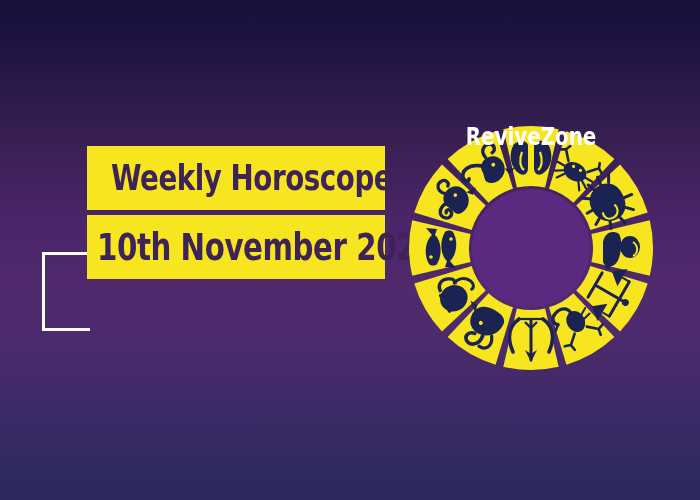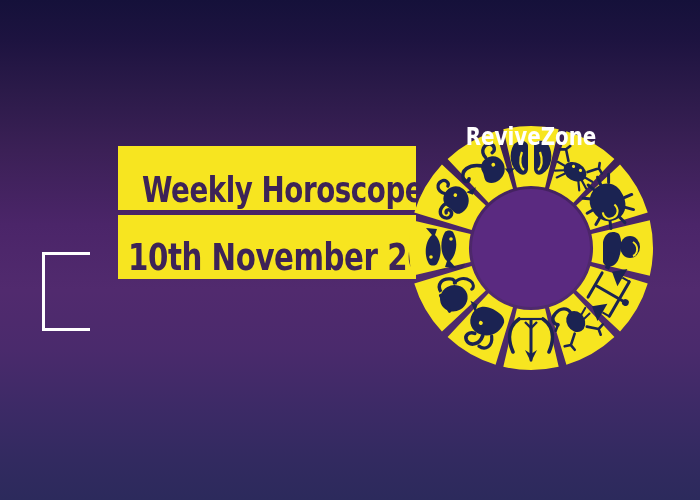--- a/index.html
+++ b/index.html
@@ -45,23 +45,22 @@
     box-sizing: border-box;
   }
 
   
   .banner {
     position: absolute;
     left: 87px;
     width: 298px;
     background: #f7e520;
     display: flex;
-    align-items: flex-end;
+    align-items: center;
     box-sizing: border-box;
-    margin-left: 31px;
   }
   .banner-1 { top: 146px; height: 64px; padding-left: 24px; }
   .banner-2 { top: 215px; height: 64px; padding-left: 10px; }
   .banner-3 { top: 284px; height: 64px; padding-left: 10px; }
 
   .banner-text {
     color: #3d2357;
     font-family: "Liberation Sans Narrow", "DejaVu Sans Condensed", "Liberation Sans", sans-serif;
     font-weight: 700;
     letter-spacing: -0.5px;

